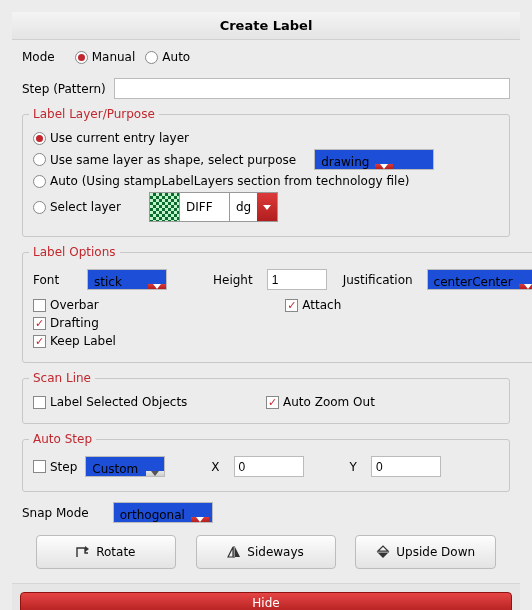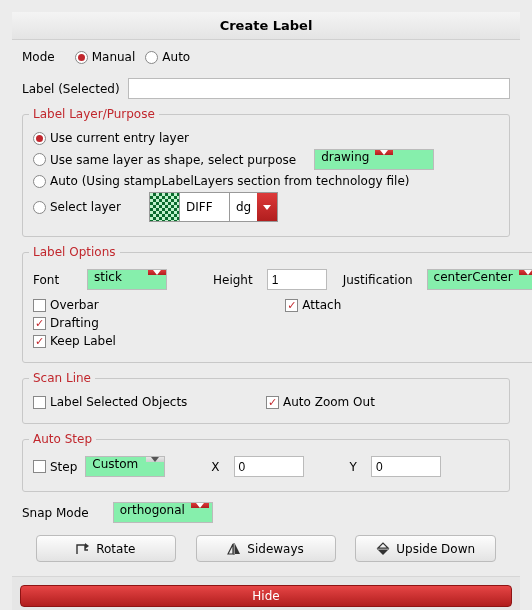--- a/index.html
+++ b/index.html
@@ -59,23 +59,23 @@
   }
   fieldset.gbox > legend {
     color: #c1272d;
     font-size: 12px;
     padding: 0 4px;
     margin-left: -4px;
   }
   .select {
     height: 21px;
     display: inline-flex;
-    align-items: flex-start;
+    align-items: flex-end;
     border: 1px solid #bbb;
-    background: #86efac;
+    background: #1d4ed8;
   }
   .select .sel-body {
     padding: 0 6px;
     display: flex; align-items: center;
     min-width: 60px;
   }
   .select .sel-btn {
     width: 18px;
     background: linear-gradient(#dd3a3a, #b11e1e);
     display: flex; align-items: center; justify-content: center;
@@ -115,21 +115,21 @@
   .layer-btn::after {
     content:""; width:0;height:0;
     border-left:4px solid transparent;
     border-right:4px solid transparent;
     border-top:5px solid #fff;
   }
   .two-col { display:flex; }
   .col { flex:1; }
   .opt-line { display:flex; align-items:center; margin:4px 0; }
   .btn {
-    height: 27px;
+    height: 34px;
     padding: 0 20px;
     background: linear-gradient(#fdfdfd,#e3e3e3);
     border: 1px solid #bcbcbc;
     border-radius: 4px;
     display: inline-flex; align-items:center; justify-content:center;
     gap: 6px;
     font-size: 12px;
   }
   .btn.small { height: 22px; padding: 0 10px; border-radius: 4px; }
   .btn.red {
@@ -166,21 +166,21 @@
         <span class="radio-dot checked"></span>
         <span>Manual</span>
       </span>
       <span class="radio">
         <span class="radio-dot"></span>
         <span>Auto</span>
       </span>
     </div>
 
     <div class="row" style="margin-top:14px;">
-      <span class="lbl" style="margin-right:8px;">Label (Selected)</span>
+      <span class="lbl" style="margin-right:8px;">Step (Pattern)</span>
       <input class="input-text input-full" value="" style="">
     </div>
 
     <fieldset class="gbox">
       <legend>Label Layer/Purpose</legend>
 
       <div class="row">
         <span class="radio">
           <span class="radio-dot checked"></span>
           <span>Use current entry layer</span>

